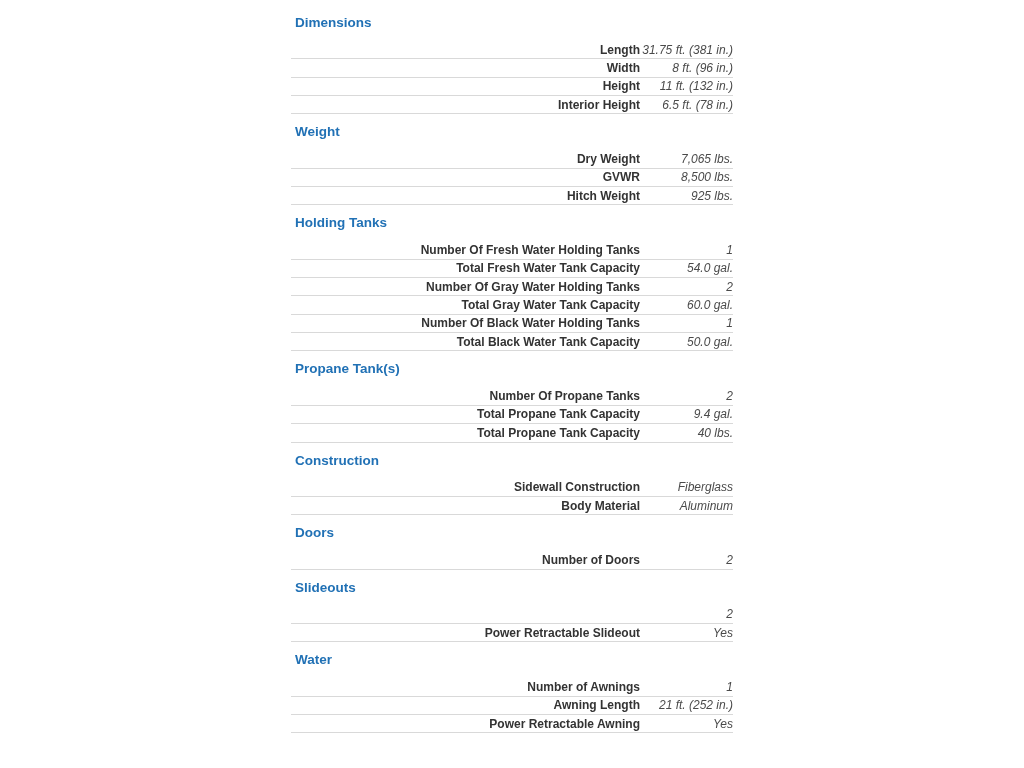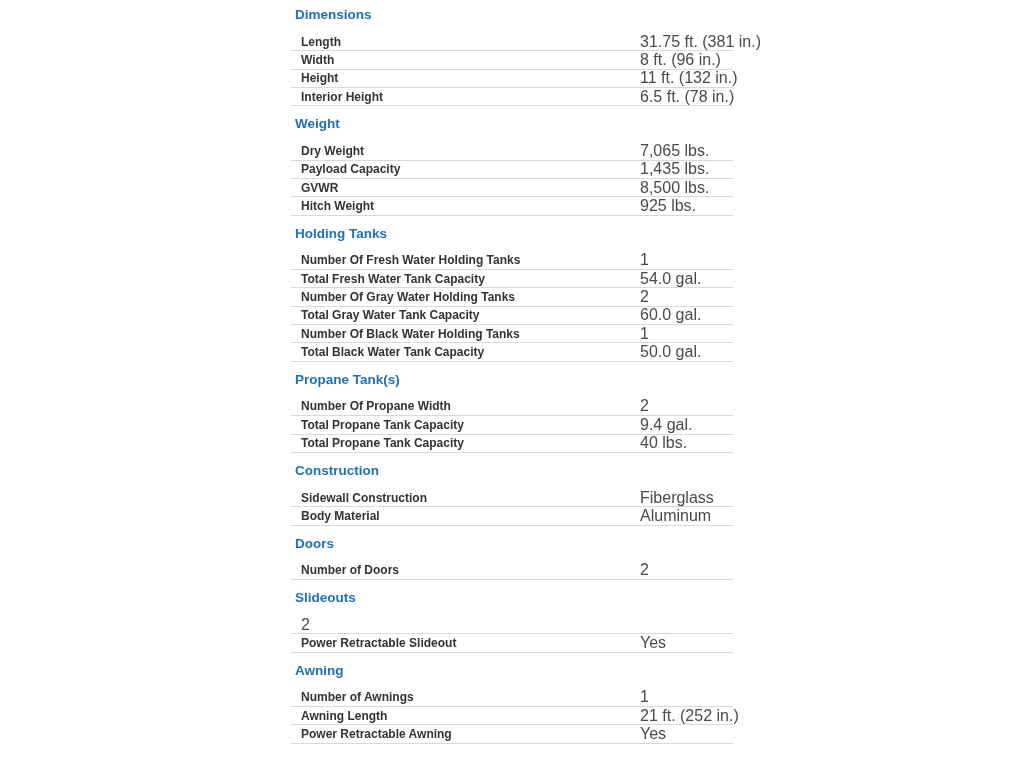--- a/index.html
+++ b/index.html
@@ -6,56 +6,58 @@
   html, body {
     width: 1024px;
     height: 768px;
     background: #ffffff;
     font-family: "Liberation Sans", "DejaVu Sans", sans-serif;
     overflow: hidden;
   }
   .spec-content {
     width: 442px;
     margin: 0 auto;
-    padding-top: 1px;
+    padding-top: 9px;
   }
   .section-title {
     font-size: 13.5px;
     line-height: 16px;
     font-weight: bold;
     color: #2171b5;
     margin: 10px 0 10px 4px;
   }
   .spec-section:first-child .section-title {
     margin-top: 6px;
   }
   .spec-table {
     width: 100%;
   }
   .spec-row {
     display: flex;
     align-items: center;
     height: 18.35px;
     border-bottom: 1px solid #d9d9d9;
     padding-left: 10px;
+    text-align: right;
   }
   .spec-label {
     flex: 0 0 339px;
     font-size: 12px;
     font-weight: bold;
     color: #333333;
     white-space: nowrap;
     overflow: hidden;
   }
   .spec-value {
     flex: 1;
-    font-size: 16px;
+    font-size: 12px;
     font-weight: normal;
     color: #4a4a4a;
     white-space: nowrap;
+    font-style: italic;
   }
 </style>
 </head>
 <body>
 
 <main class="spec-content">
   <section class="spec-section">
     <h2 class="section-title">Dimensions</h2>
     <div class="spec-table">
   <div class="spec-row">
@@ -81,24 +83,20 @@
   </section>
 
   <section class="spec-section">
     <h2 class="section-title">Weight</h2>
     <div class="spec-table">
   <div class="spec-row">
     <span class="spec-label">Dry Weight</span>
     <span class="spec-value">7,065 lbs.</span>
   </div>
 
-  <div class="spec-row">
-    <span class="spec-label">Payload Capacity</span>
-    <span class="spec-value">1,435 lbs.</span>
-  </div>
 
   <div class="spec-row">
     <span class="spec-label">GVWR</span>
     <span class="spec-value">8,500 lbs.</span>
   </div>
 
   <div class="spec-row">
     <span class="spec-label">Hitch Weight</span>
     <span class="spec-value">925 lbs.</span>
   </div>
@@ -137,21 +135,21 @@
     <span class="spec-label">Total Black Water Tank Capacity</span>
     <span class="spec-value">50.0 gal.</span>
   </div>
 </div>
   </section>
 
   <section class="spec-section">
     <h2 class="section-title">Propane Tank(s)</h2>
     <div class="spec-table">
   <div class="spec-row">
-    <span class="spec-label">Number Of Propane Width</span>
+    <span class="spec-label">Number Of Propane Tanks</span>
     <span class="spec-value">2</span>
   </div>
 
   <div class="spec-row">
     <span class="spec-label">Total Propane Tank Capacity</span>
     <span class="spec-value">9.4 gal.</span>
   </div>
 
   <div class="spec-row">
     <span class="spec-label">Total Propane Tank Capacity</span>
@@ -194,21 +192,21 @@
   </div>
 
   <div class="spec-row">
     <span class="spec-label">Power Retractable Slideout</span>
     <span class="spec-value">Yes</span>
   </div>
 </div>
   </section>
 
   <section class="spec-section">
-    <h2 class="section-title">Awning</h2>
+    <h2 class="section-title">Water</h2>
     <div class="spec-table">
   <div class="spec-row">
     <span class="spec-label">Number of Awnings</span>
     <span class="spec-value">1</span>
   </div>
 
   <div class="spec-row">
     <span class="spec-label">Awning Length</span>
     <span class="spec-value">21 ft. (252 in.)</span>
   </div>

